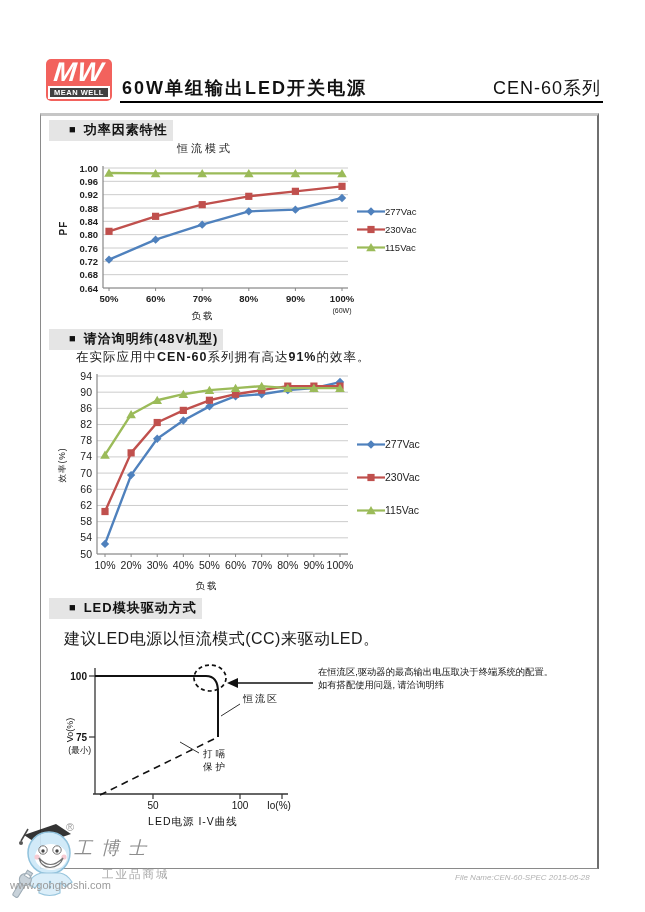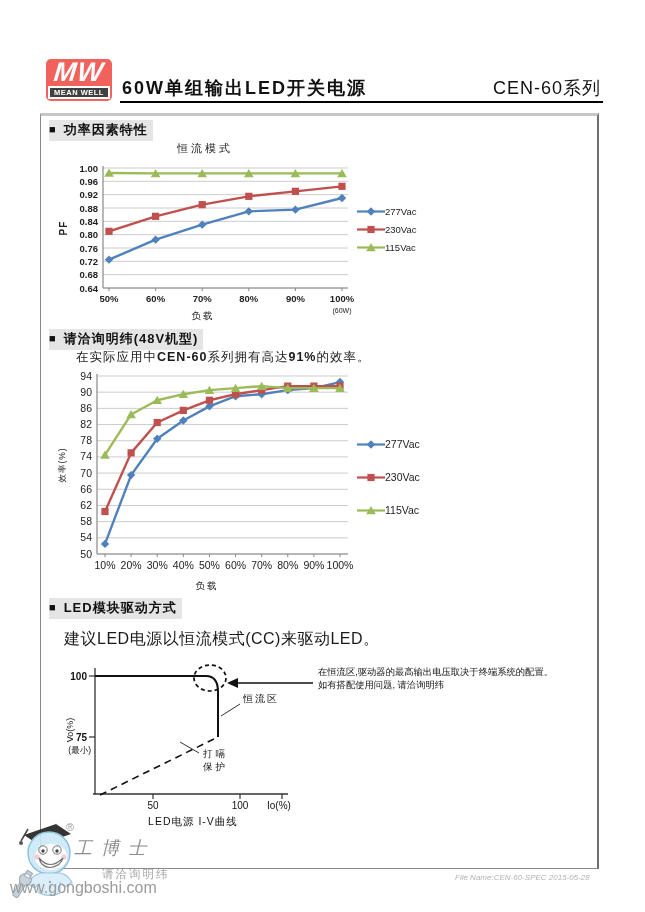--- a/index.html
+++ b/index.html
@@ -7,33 +7,33 @@
   .abs{position:absolute}
   
   .logo{position:absolute;left:46px;top:59px;width:66px;height:42px;background:#f2625d;border-radius:5px}
   .logo-mw{position:absolute;top:-2px;left:0;right:0;text-align:center;color:#fff;font-size:27px;font-weight:bold;font-style:italic;transform:skewX(-6deg);letter-spacing:1px}
   .logo-brand{position:absolute;left:2px;right:2px;bottom:2px;background:#404040;border:2px solid #fff;color:#fff;font-size:7.5px;font-weight:bold;text-align:center;line-height:9px;letter-spacing:.5px;white-space:nowrap}
   .doc-title{position:absolute;left:122px;top:76px;font-size:18px;font-weight:bold;color:#111;letter-spacing:2px;white-space:nowrap}
   .series-title{position:absolute;right:44px;top:76px;font-size:18px;font-weight:normal;color:#111;letter-spacing:1px;white-space:nowrap}
   .title-rule{position:absolute;left:120px;top:101px;width:483px;height:2px;background:#000}
   
   .content-box{position:absolute;left:40px;top:113px;width:556px;height:752px;background:#fff;border-left:1px solid #8a8a8a;border-bottom:1px solid #8a8a8a;border-right:2px solid #6f6f6f;border-top:3px solid #c6c6c6}
-  .sec-title{position:absolute;font-size:13px;font-weight:bold;color:#111;background:#e5e5e5;padding:1px 5px 2px 0;letter-spacing:1px;white-space:nowrap}
+  .sec-title{position:absolute;font-size:13px;font-weight:bold;color:#111;background:#e5e5e5;padding:1px 5px 2px 20px;letter-spacing:1px;white-space:nowrap}
   .sec-title .bullet{margin-right:7px;font-size:11px;position:relative;top:-1px}
   .body-text{position:absolute;color:#1a1a1a;white-space:nowrap}
   .legend{position:absolute;display:flex;flex-direction:column}
   .legend-item{display:flex;align-items:center;color:#222}
   .legend1 .legend-item{margin-bottom:7px;font-size:9.5px}
   .legend2 .legend-item{margin-bottom:21px;font-size:10.5px}
   
   .file-info{position:absolute;left:455px;top:873px;width:160px;font-size:8px;font-style:italic;color:#b2b2b2;white-space:nowrap}
   .wm-name{position:absolute;left:74px;top:836px;font-size:18px;color:#8d8d8d;letter-spacing:9px;font-family:"Liberation Serif",serif;font-style:italic;white-space:nowrap}
   .wm-reg{position:absolute;left:66px;top:821px;font-size:11px;color:#9a9a9a}
   .wm-tag{position:absolute;left:102px;top:867px;font-size:11.5px;color:#a8a8a8;letter-spacing:2px;white-space:nowrap}
-  .wm-url{position:absolute;left:10px;top:879px;font-size:16px;color:#9b9b9b;white-space:nowrap}
+  .wm-url{position:absolute;left:10px;top:879px;font-size:11px;color:#9b9b9b;white-space:nowrap}
   svg text{font-family:"Liberation Sans",sans-serif}
 </style>
 </head>
 <body>
 
 <div class="page">
 
   <div class="logo">
     <div class="logo-mw">MW</div>
     <div class="logo-brand">MEAN WELL</div>
@@ -303,16 +303,16 @@
     <path d="M33 53 q-9 2 -13 11 l7 4 q2 -3 4 -4 l0 9 q11 5 21 0 l0 -10 q3 1 5 4 l7 -5 q-5 -8 -12 -9 z" fill="#d8edf9" stroke="#8fc0da" stroke-width="1.2"></path>
     <circle cx="42" cy="62" r="1.2" fill="#7fa9c2"></circle>
     <circle cx="42" cy="67" r="1.2" fill="#7fa9c2"></circle>
     <g transform="rotate(32 12 68)">
       <rect x="9" y="60" width="6" height="18" rx="2" fill="#c3ced6" stroke="#93a2ad" stroke-width="1"></rect>
       <path d="M12 52 a6 6 0 1 0 0.1 0 M9 49 l6 0 l0 6 l-6 0 Z" fill="#c3ced6" stroke="#93a2ad" stroke-width="1"></path>
     </g>
   </svg>
   <div class="wm-reg">®</div>
   <div class="wm-name">工博士</div>
-  <div class="wm-tag">请洽询明纬</div>
+  <div class="wm-tag">工业品商城</div>
   <div class="wm-url">www.gongboshi.com</div>
 
 </div>
 
 </body></html>

